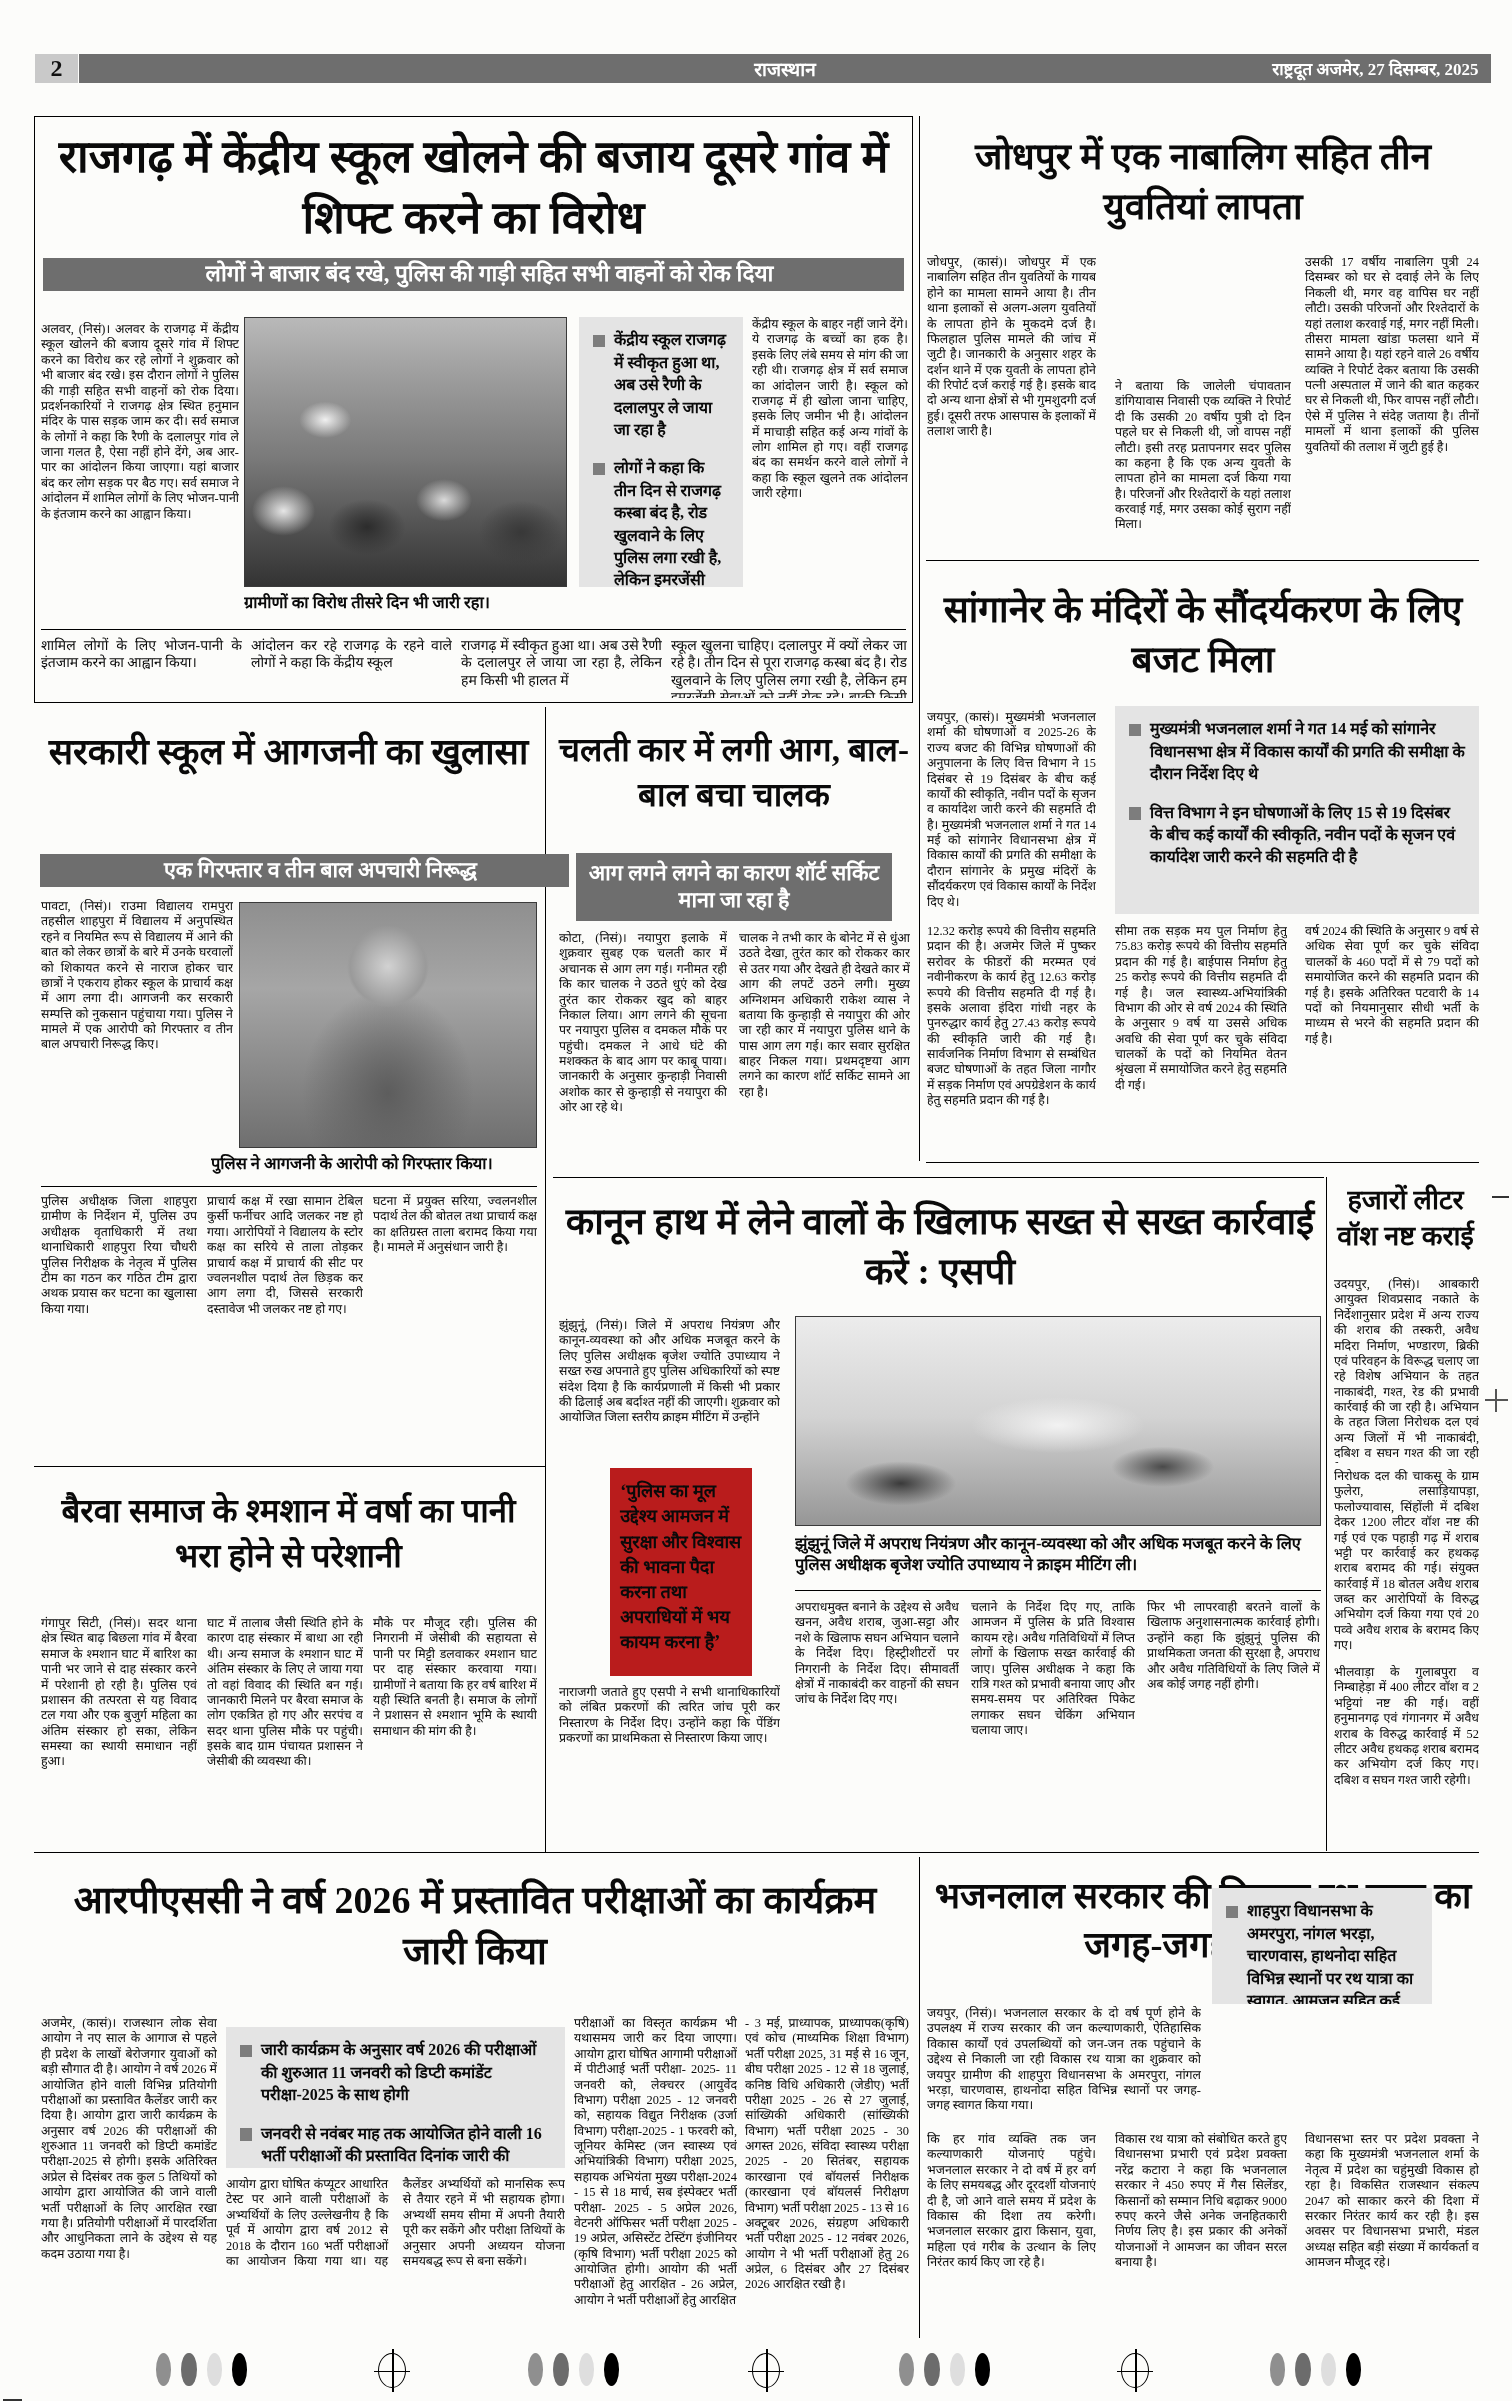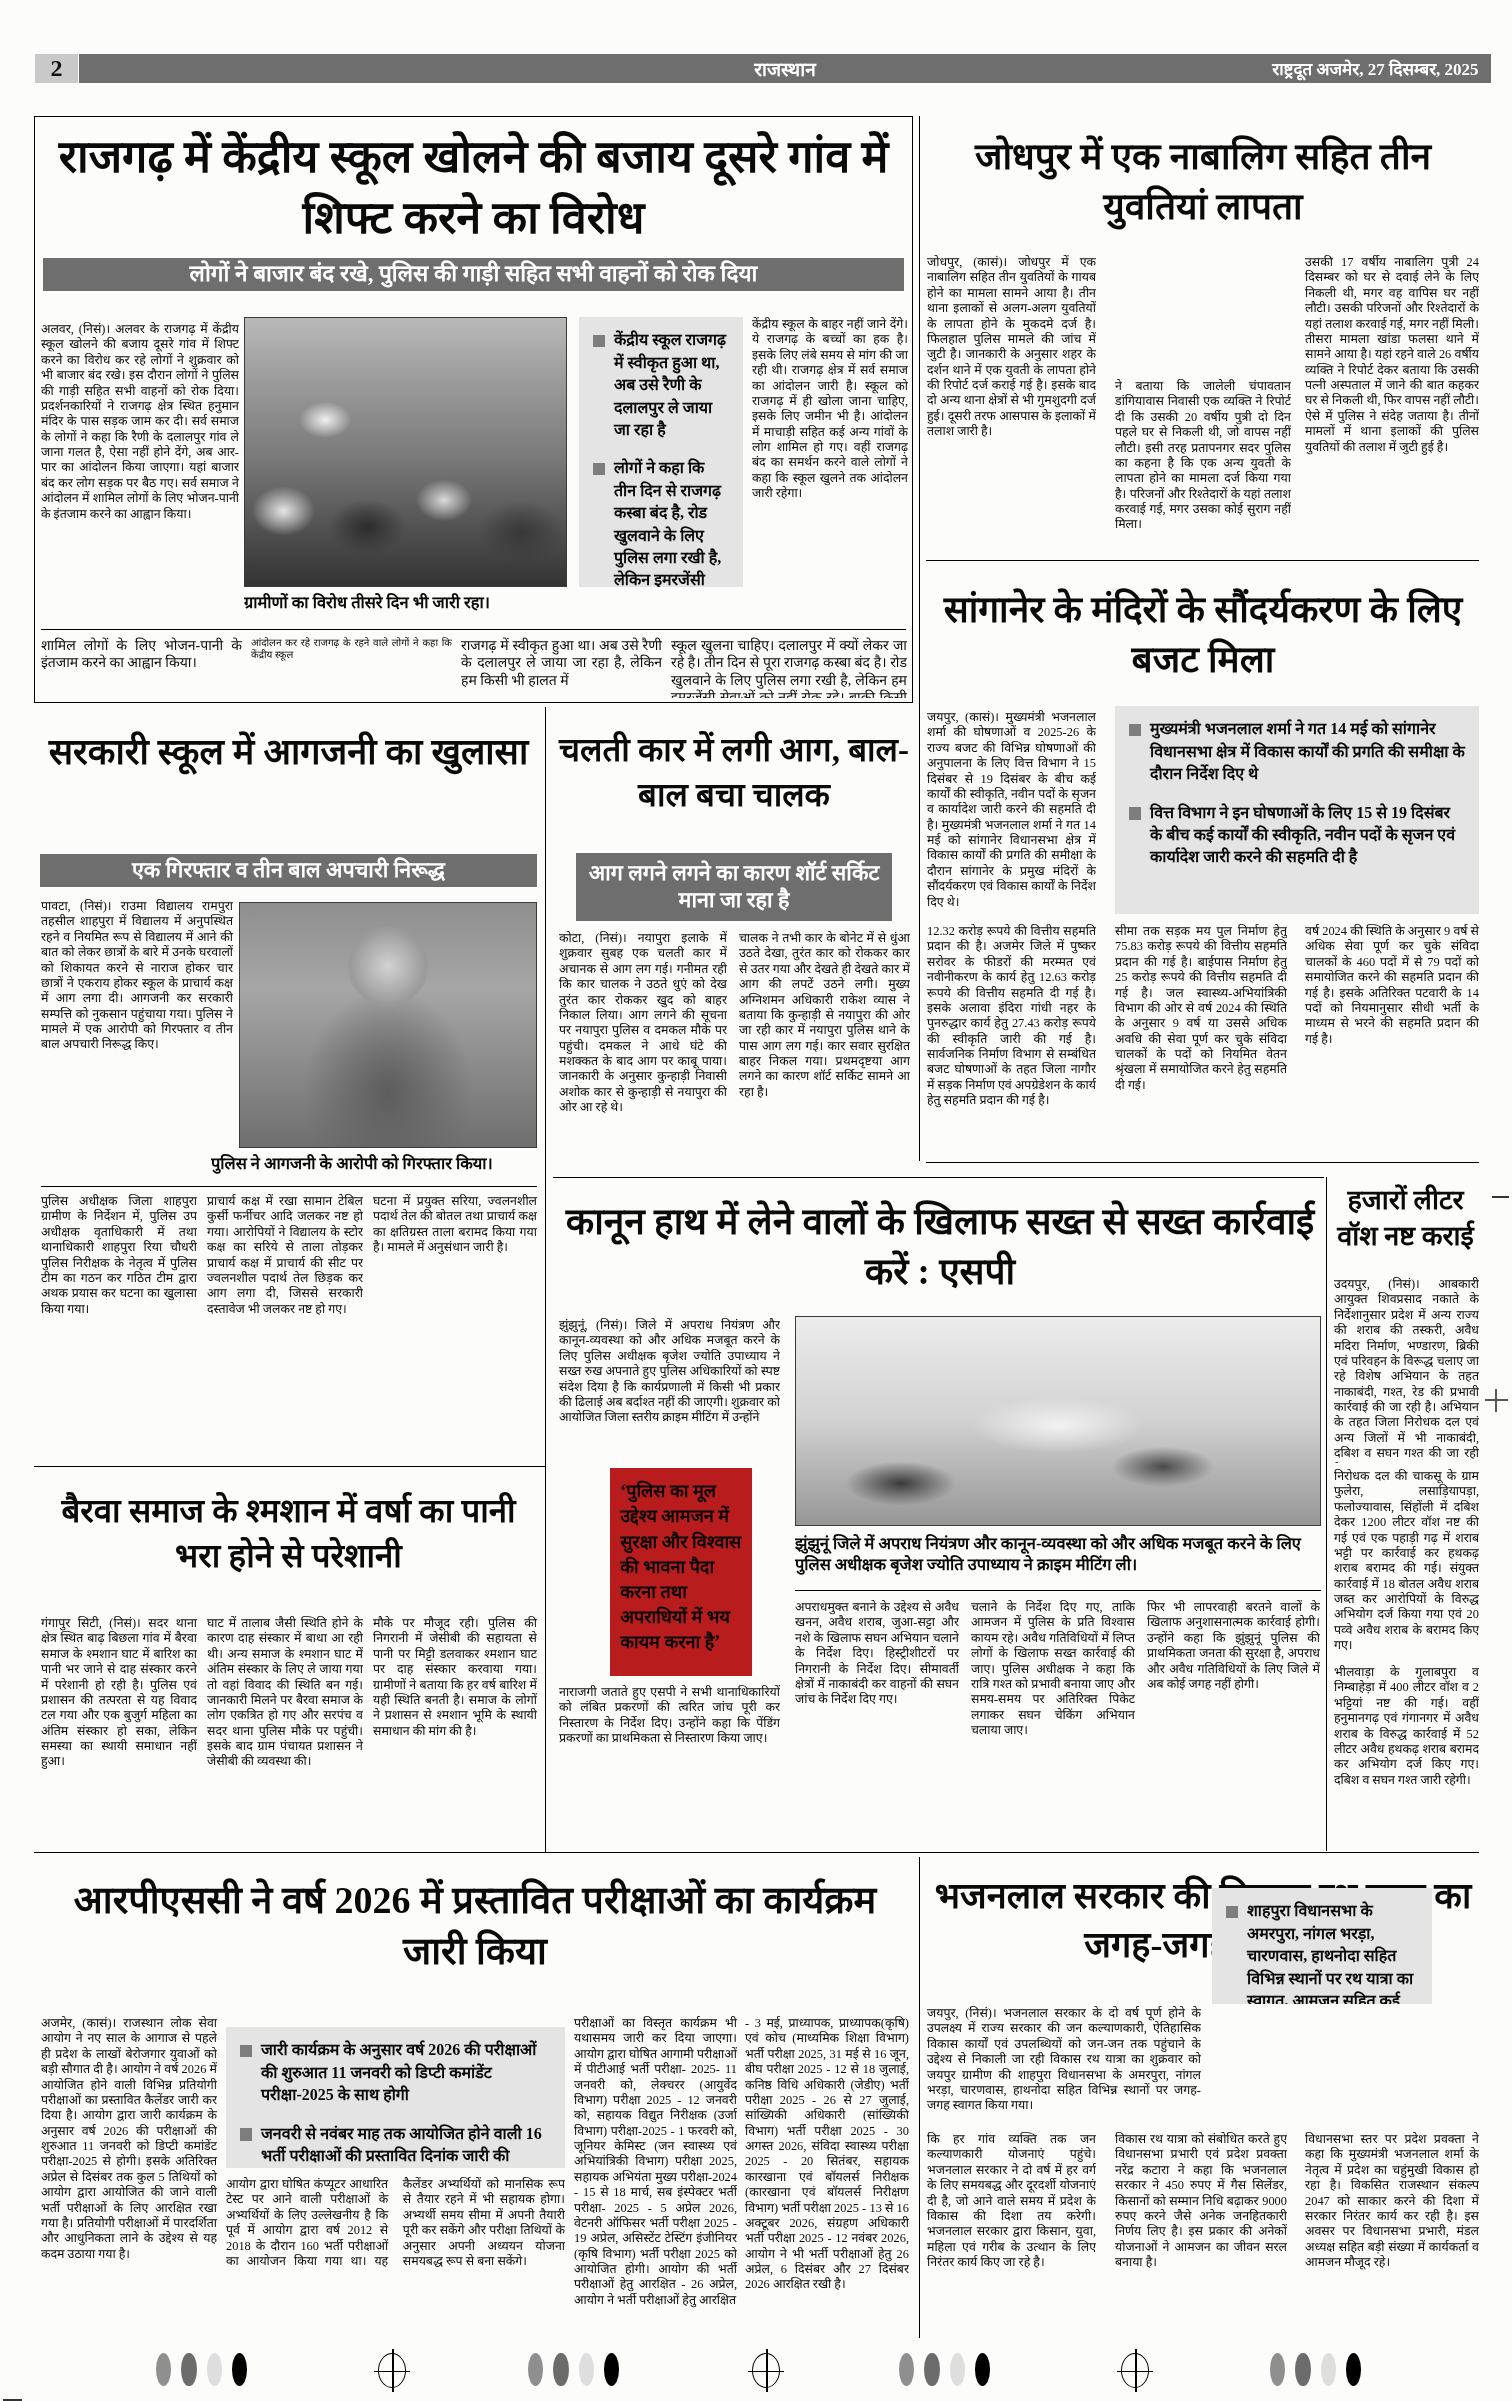--- a/index.html
+++ b/index.html
@@ -13,21 +13,21 @@
     display:flex;align-items:center;justify-content:center;}
   .headerbar{background:#6e6e6e;color:#fff;display:flex;align-items:center;}
   .headerbar .sec{flex:1;text-align:center;font-size:19px;font-weight:bold;}
   .headerbar .ed{position:absolute;right:12.4px;font-size:17px;font-weight:bold;}
   
   .hr{background:#000;height:1.1px;}
   .vr{background:#000;width:1.1px;}
   
   .hl{font-weight:bold;text-align:center;line-height:1.35;margin-top:12px;}
   .band{background:#6e6e6e;color:#fff;font-weight:bold;display:flex;align-items:center;
-    justify-content:center;text-align:center;line-height:1.25;}
+    justify-content:center;text-align:center;line-height:1.25;padding-left:32px;}
   
   .body-text{font-size:12.4px;line-height:1.24;text-align:justify;overflow:hidden;}
   .caption{font-weight:bold;font-size:16.4px;line-height:1.25;overflow:hidden;}
   .graybox{background:#e4e4e4;padding:12.4px 13.6px;display:flex;flex-direction:column;gap:16px;
     overflow:hidden;box-sizing:border-box;}
   .bullet{display:flex;gap:9px;font-weight:bold;font-size:16px;line-height:1.4;}
   .bsq{flex:0 0 auto;width:12.4px;height:12.4px;background:#7d7d7d;margin-top:5.6px;}
   .quotebox{background:#b91c1c;padding:11.3px 10.2px;font-size:18px;font-weight:bold;
     line-height:1.4;overflow:hidden;box-sizing:border-box;}
   
@@ -90,21 +90,21 @@
       <span>केंद्रीय स्कूल राजगढ़ में स्वीकृत हुआ था, अब उसे रैणी के दलालपुर ले जाया जा रहा है</span>
     </div>
     <div class="bullet">
       <span class="bsq"></span>
       <span>लोगों ने कहा कि तीन दिन से राजगढ़ कस्बा बंद है, रोड खुलवाने के लिए पुलिस लगा रखी है, लेकिन इमरजेंसी सेवाओं को नहीं रोक रहे</span>
     </div>
   </div>
   <div class="abs body-text" style="left:752px;top:317px;width:156px;height:303px">केंद्रीय स्कूल के बाहर नहीं जाने देंगे। ये राजगढ़ के बच्चों का हक है। इसके लिए लंबे समय से मांग की जा रही थी। राजगढ़ क्षेत्र में सर्व समाज का आंदोलन जारी है। स्कूल को राजगढ़ में ही खोला जाना चाहिए, इसके लिए जमीन भी है। आंदोलन में माचाड़ी सहित कई अन्य गांवों के लोग शामिल हो गए। वहीं राजगढ़ बंद का समर्थन करने वाले लोगों ने कहा कि स्कूल खुलने तक आंदोलन जारी रहेगा।</div>
   <div class="abs hr" style="left:41px;top:629px;width:865px"></div>
   <div class="abs body-text" style="left:41px;top:637px;width:201px;height:61px;font-size:14px">शामिल लोगों के लिए भोजन-पानी के इंतजाम करने का आह्वान किया।</div>
-  <div class="abs body-text" style="left:251px;top:637px;width:201px;height:61px;font-size:10px">आंदोलन कर रहे राजगढ़ के रहने वाले लोगों ने कहा कि केंद्रीय स्कूल</div>
+  <div class="abs body-text" style="left:251px;top:637px;width:201px;height:61px;font-size:14px">आंदोलन कर रहे राजगढ़ के रहने वाले लोगों ने कहा कि केंद्रीय स्कूल</div>
   <div class="abs body-text" style="left:461px;top:637px;width:201px;height:61px;font-size:14px">राजगढ़ में स्वीकृत हुआ था। अब उसे रैणी के दलालपुर ले जाया जा रहा है, लेकिन हम किसी भी हालत में</div>
   <div class="abs body-text" style="left:671px;top:637px;width:236px;height:61px;font-size:14px">स्कूल खुलना चाहिए। दलालपुर में क्यों लेकर जा रहे है। तीन दिन से पूरा राजगढ़ कस्बा बंद है। रोड खुलवाने के लिए पुलिस लगा रखी है, लेकिन हम इमरजेंसी सेवाओं को नहीं रोक रहे। बाकी किसी को जाने नहीं देंगे।</div>
 
   <div class="abs hl" style="left:932px;top:120px;width:542px;font-size:37px">जोधपुर में एक नाबालिग सहित तीन युवतियां लापता</div>
   <div class="abs body-text" style="left:927px;top:255px;width:169px;height:303px">जोधपुर, (कासं)। जोधपुर में एक नाबालिग सहित तीन युवतियों के गायब होने का मामला सामने आया है। तीन थाना इलाकों से अलग-अलग युवतियों के लापता होने के मुकदमे दर्ज है। फिलहाल पुलिस मामले की जांच में जुटी है। जानकारी के अनुसार शहर के दर्शन थाने में एक युवती के लापता होने की रिपोर्ट दर्ज कराई गई है। इसके बाद दो अन्य थाना क्षेत्रों से भी गुमशुदगी दर्ज हुई। दूसरी तरफ आसपास के इलाकों में तलाश जारी है।</div>
   <div class="abs body-text" style="left:1115px;top:379px;width:176px;height:178px">ने बताया कि जालेली चंपावतान डांगियावास निवासी एक व्यक्ति ने रिपोर्ट दी कि उसकी 20 वर्षीय पुत्री दो दिन पहले घर से निकली थी, जो वापस नहीं लौटी। इसी तरह प्रतापनगर सदर पुलिस का कहना है कि एक अन्य युवती के लापता होने का मामला दर्ज किया गया है। परिजनों और रिश्तेदारों के यहां तलाश करवाई गई, मगर उसका कोई सुराग नहीं मिला।</div>
   <div class="abs body-text" style="left:1305px;top:255px;width:174px;height:303px">उसकी 17 वर्षीय नाबालिग पुत्री 24 दिसम्बर को घर से दवाई लेने के लिए निकली थी, मगर वह वापिस घर नहीं लौटी। उसकी परिजनों और रिश्तेदारों के यहां तलाश करवाई गई, मगर नहीं मिली। तीसरा मामला खांडा फलसा थाने में सामने आया है। यहां रहने वाले 26 वर्षीय व्यक्ति ने रिपोर्ट देकर बताया कि उसकी पत्नी अस्पताल में जाने की बात कहकर घर से निकली थी, फिर वापस नहीं लौटी। ऐसे में पुलिस ने संदेह जताया है। तीनों मामलों में थाना इलाकों की पुलिस युवतियों की तलाश में जुटी हुई है।</div>
 
   <div class="abs hl" style="left:932px;top:573px;width:542px;font-size:37px">सांगानेर के मंदिरों के सौंदर्यकरण के लिए बजट मिला</div>
   <div class="abs body-text" style="left:927px;top:710px;width:169px;height:204px">जयपुर, (कासं)। मुख्यमंत्री भजनलाल शर्मा की घोषणाओं व 2025-26 के राज्य बजट की विभिन्न घोषणाओं की अनुपालना के लिए वित्त विभाग ने 15 दिसंबर से 19 दिसंबर के बीच कई कार्यों की स्वीकृति, नवीन पदों के सृजन व कार्यादेश जारी करने की सहमति दी है। मुख्यमंत्री भजनलाल शर्मा ने गत 14 मई को सांगानेर विधानसभा क्षेत्र में विकास कार्यों की प्रगति की समीक्षा के दौरान सांगानेर के प्रमुख मंदिरों के सौंदर्यकरण एवं विकास कार्यों के निर्देश दिए थे।</div>

